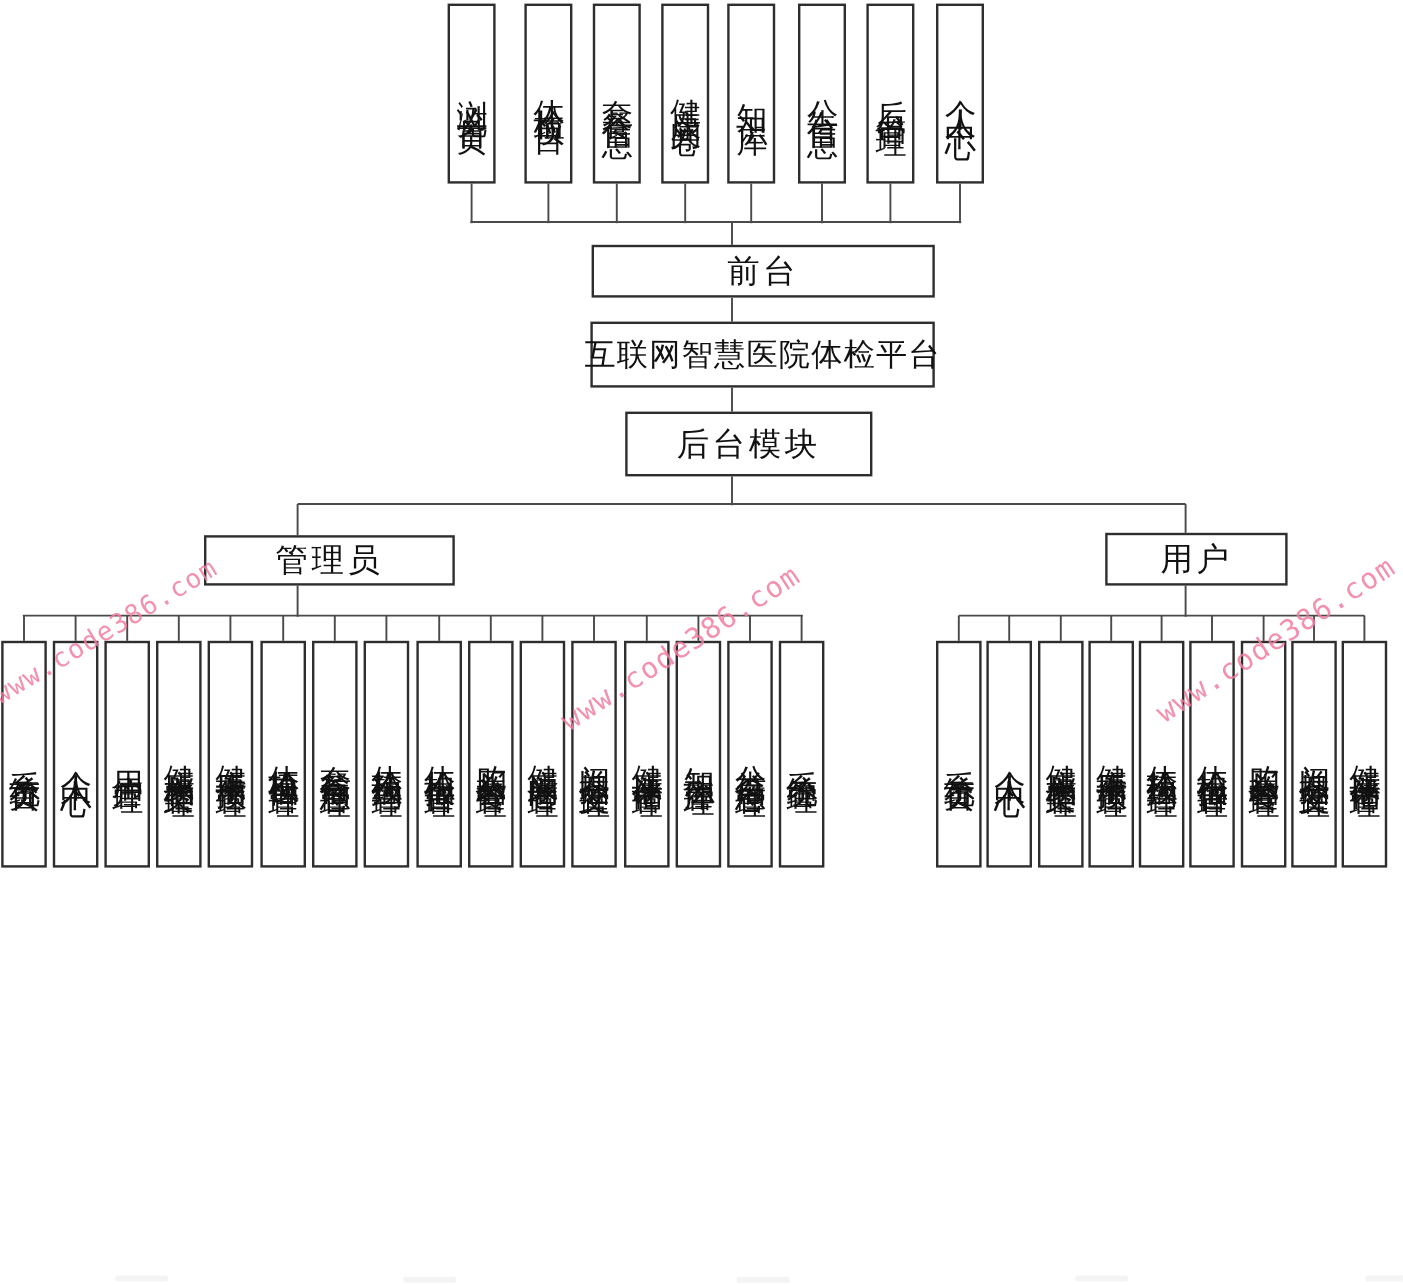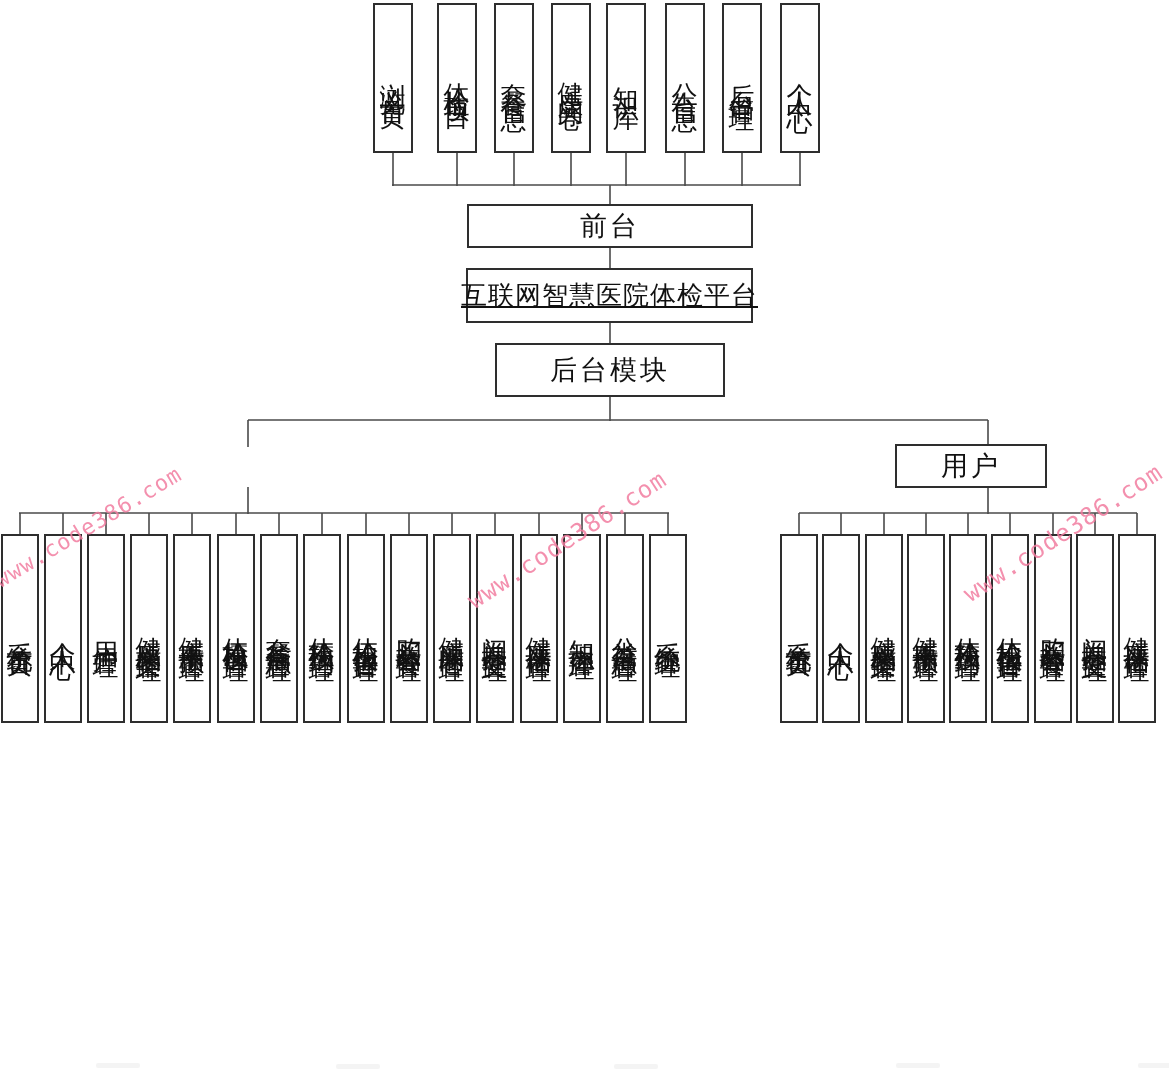--- a/index.html
+++ b/index.html
@@ -16,21 +16,21 @@
 
   .node {
     position: absolute;
     box-sizing: border-box;
     background: #ffffff;
     border: 2px solid #2e2e2e;
     display: flex;
     align-items: center;
     justify-content: center;
   }
-  .hnode { font-size: 27px; letter-spacing: 3px; white-space: nowrap; }
+  .hnode { font-size: 27px; letter-spacing: 3px; white-space: nowrap; margin-left: 26px; }
   .hnode.title { font-size: 26px; letter-spacing: 1px; }
 
   .vnode { width: 40px; }
   .vnode .vtext {
     writing-mode: vertical-rl;
     text-orientation: upright;
     font-size: 26px;
     letter-spacing: 8px;
     line-height: 1;
   }
@@ -137,27 +137,30 @@
   <div class="node vnode" style="left:722px;top:3px;height:150px;">
       <span class="vtext">后台管理</span>
     </div>
   <div class="node vnode" style="left:780px;top:3px;height:150px;">
       <span class="vtext">个人中心</span>
     </div>
 
   <div class="node hnode" style="left:467px;top:204px;width:286px;height:44px;">
       <span>前台</span>
     </div>
-  <div class="node hnode title" style="left:466px;top:268px;width:287px;height:55px;text-decoration:underline;">
+  <div class="node hnode title" style="left:466px;top:268px;width:287px;height:55px;">
       <span>互联网智慧医院体检平台</span>
     </div>
-  <div class="node hnode" style="left:495px;top:343px;width:230px;height:54px;">
+  <div class="node hnode" style="left:495px;top:343px;width:206px;height:54px;">
       <span>后台模块</span>
     </div>
 
+  <div class="node hnode" style="left:144px;top:446px;width:209px;height:42px;">
+      <span>管理员</span>
+    </div>
   <div class="node hnode" style="left:895px;top:444px;width:152px;height:44px;">
       <span>用户</span>
     </div>
 
   <div class="node vnode leaf" style="left:1px;">
       <span class="vtext">系统首页</span>
     </div>
   <div class="node vnode leaf" style="left:44px;">
       <span class="vtext">个人中心</span>
     </div>

